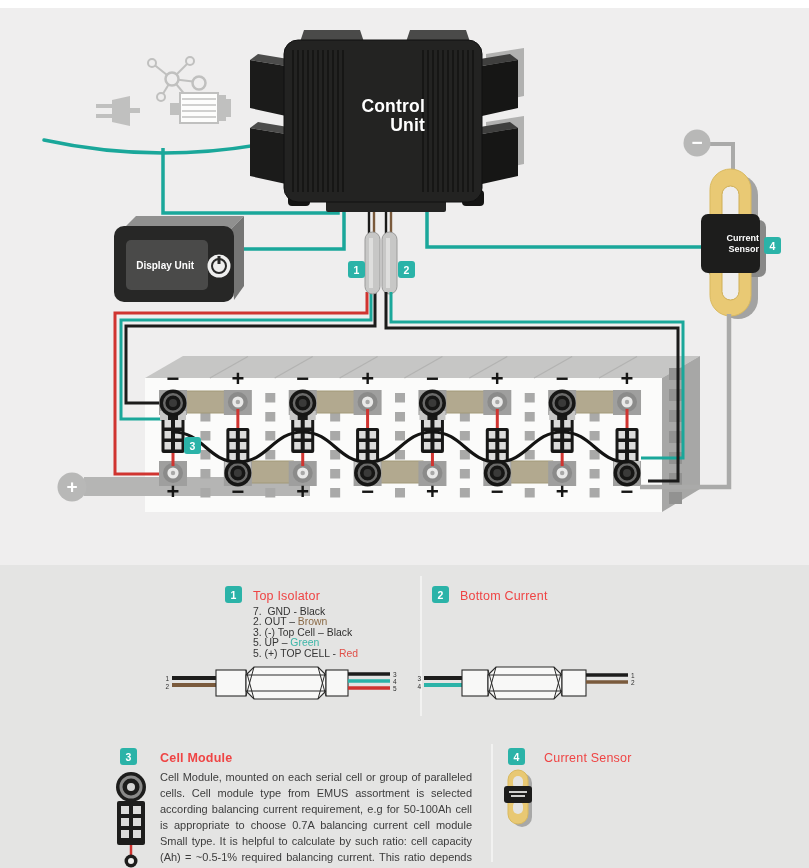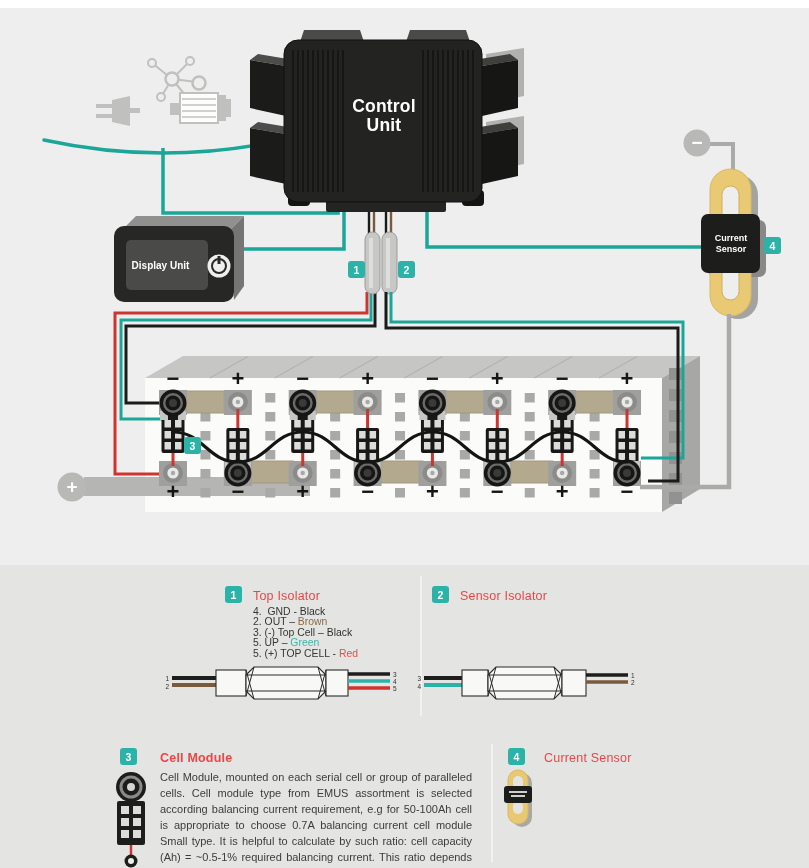--- a/index.html
+++ b/index.html
@@ -3,21 +3,21 @@
 <meta charset="utf-8">
 <style>
   html,body{margin:0;padding:0;background:#ffffff;}
   .stage{position:relative;width:809px;height:868px;overflow:hidden;background:#ffffff;
          font-family:"Liberation Sans",sans-serif;}
   .bg-diagram{position:absolute;left:0;top:8px;width:809px;height:557px;background:#efeeee;}
   .bg-legend{position:absolute;left:0;top:565px;width:809px;height:303px;background:#e4e4e3;}
   .divider{position:absolute;width:2px;background:#f2f2f1;z-index:1;}
   #art{position:absolute;left:0;top:0;z-index:2;}
   .ov{position:absolute;z-index:3;}
-  .devlabel{color:#ffffff;font-weight:bold;text-align:center;}
+  .devlabel{color:#ffffff;font-weight:bold;text-align:right;}
   .cu-label{left:343px;top:97px;width:82px;font-size:17.5px;line-height:1.08;letter-spacing:.2px;}
   .du-label{left:127px;top:260px;width:67px;font-size:10px;}
   .cs-label{left:703px;top:233px;width:56px;font-size:9px;line-height:1.2;}
   .badge{width:17px;height:17px;background:#2bb3a8;border-radius:3px;color:#fff;
          font-size:10.5px;font-weight:bold;display:flex;align-items:center;justify-content:center;}
   .termsign{width:24px;text-align:center;color:#fff;font-weight:bold;font-size:19px;line-height:22px;}
   .cellsign{position:absolute;width:26px;text-align:center;font-size:22px;font-weight:bold;
             color:#151514;line-height:1;z-index:3;}
   .lg-title{font-size:12.5px;color:#ef4444;letter-spacing:.2px;}
   .pinlist{z-index:3;}
@@ -528,29 +528,29 @@
   <div class="ov termsign" style="left:685px;top:132px;">−</div>
 
   <div class="ov badge" style="left:348px;top:261px;">1</div>
   <div class="ov badge" style="left:398px;top:261px;">2</div>
   <div class="ov badge" style="left:184px;top:437px;">3</div>
   <div class="ov badge" style="left:764px;top:237px;">4</div>
 
   <div class="ov badge" style="left:225px;top:586px;">1</div>
   <div class="ov lg-title" style="left:253px;top:589px;">Top Isolator</div>
   <div class="ov pinlist" style="left:253px;top:607px;">
-    <div class="pin"><span>4.  GND - </span><span style="color: rgb(46, 46, 46);">Black</span></div>
+    <div class="pin"><span>7.  GND - </span><span style="color: rgb(46, 46, 46);">Black</span></div>
     <div class="pin"><span>2. OUT – </span><span style="color: rgb(138, 106, 70);">Brown</span></div>
     <div class="pin"><span>3. (-) Top Cell – </span><span style="color: rgb(46, 46, 46);">Black</span></div>
     <div class="pin"><span>5. UP – </span><span style="color: rgb(60, 182, 168);">Green</span></div>
     <div class="pin"><span>5. (+) TOP CELL - </span><span style="color: rgb(224, 79, 72);">Red</span></div>
   </div>
 
   <div class="ov badge" style="left:432px;top:586px;">2</div>
-  <div class="ov lg-title" style="left:460px;top:589px;">Sensor Isolator</div>
+  <div class="ov lg-title" style="left:460px;top:589px;">Bottom Current</div>
 
   <div class="ov badge" style="left:120px;top:748px;">3</div>
   <div class="ov lg-title" style="left:160px;top:751px;font-weight:bold;">Cell Module</div>
   <div class="ov para just" style="left:160px;top:769px;width:312px;">Cell Module, mounted on each serial cell or group of paralleled cells. Cell module type from EMUS assortment is selected according balancing current requirement, e.g for 50-100Ah cell is appropriate to choose 0.7A balancing current cell module Small type. It is helpful to calculate by such ratio: cell capacity (Ah) = ~0.5-1% required balancing current. This ratio depends according to cells quality (inbalance), overall system thermal management capabilities.</div>
 
   <div class="ov badge" style="left:508px;top:748px;">4</div>
   <div class="ov lg-title" style="left:544px;top:751px;">Current Sensor</div>
 </div>
 
 </body></html>

